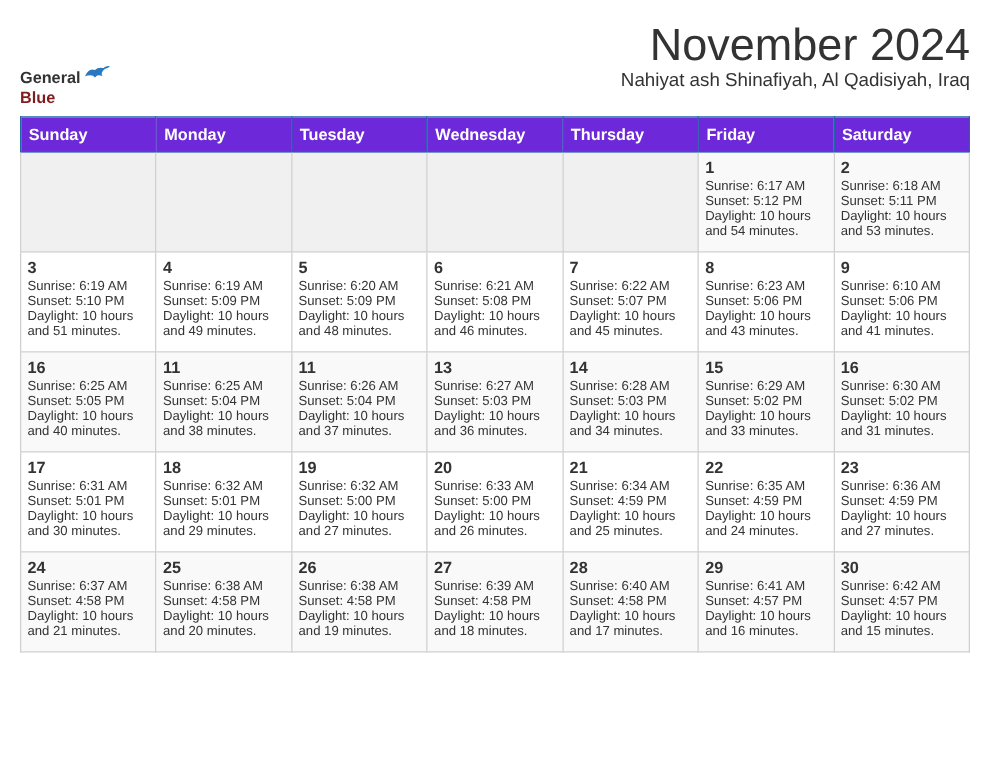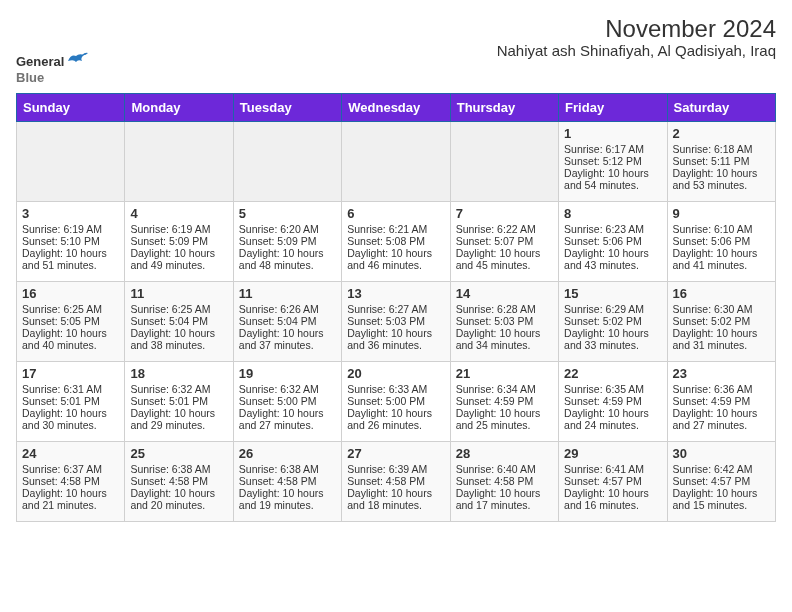--- a/index.html
+++ b/index.html
@@ -13,21 +13,21 @@
     .header-section {
       display: flex;
       align-items: flex-start;
       justify-content: space-between;
       margin-bottom: 8px;
     }
     .title-section {
       text-align: right;
     }
     .month-title {
-      font-size: 24px;
+      font-size: 36px;
       font-weight: normal;
       color: #333;
       line-height: 1.1;
     }
     .location-title {
       font-size: 15px;
       color: #333;
       font-weight: normal;
     }
     .calendar-table {
@@ -78,21 +78,21 @@
       flex-direction: column;
     }
     .logo-line1 {
       font-size: 13px;
       font-weight: bold;
       color: #333;
     }
     .logo-line2 {
       font-size: 13px;
       font-weight: bold;
-      color: #737373;
+      color: #7f1d1d;
     }
     .bird-svg {
       margin-left: 2px;
     }
   </style>
 </head>
 <body>
 
 <div class="header-section">
   <div class="logo-container">

